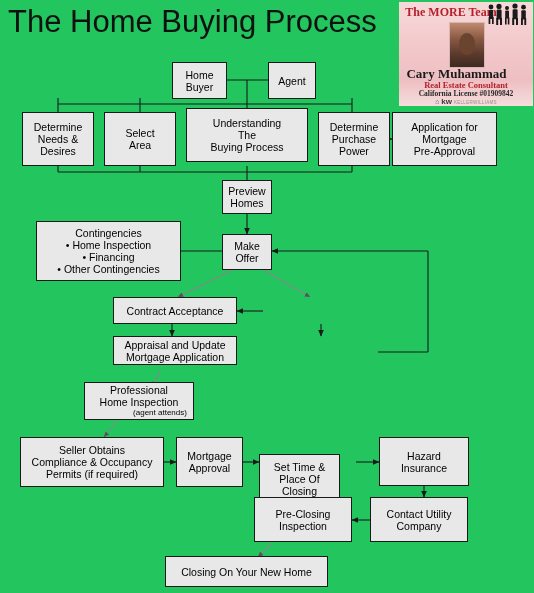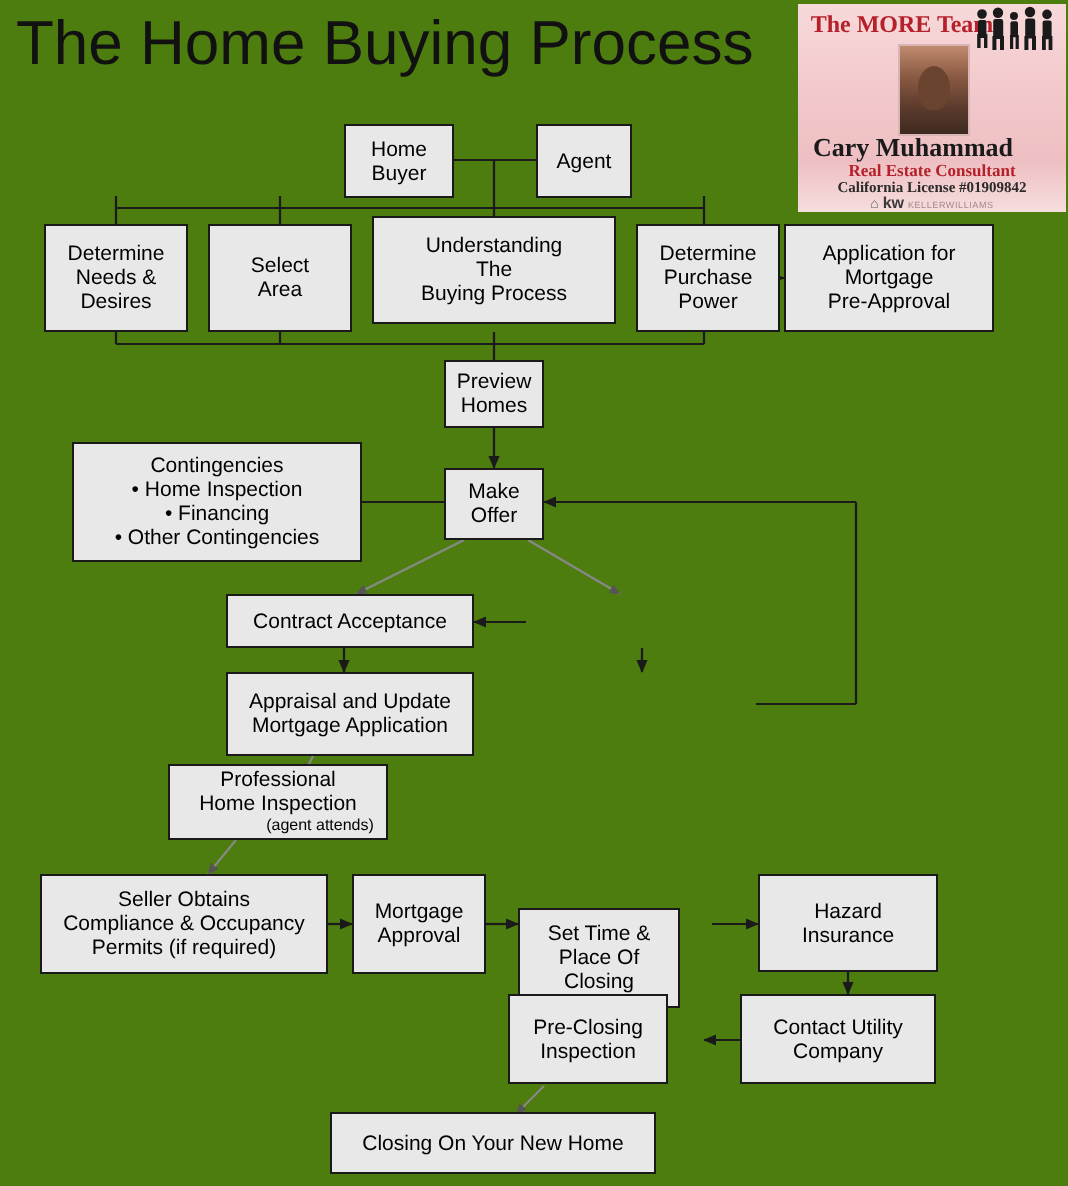--- a/index.html
+++ b/index.html
@@ -9,21 +9,21 @@
   }
   body {
     font-family: "Liberation Sans", sans-serif;
     color: #000000;
   }
   #canvas {
     position: relative;
     width: 534px;
     height: 593px;
     overflow: hidden;
-    background: #4d7c0f;
+    background: #22c55e;
   }
   
   #page-title {
     position: absolute;
     left: 8px;
     top: 4px;
     font-size: 31px;
     font-weight: normal;
     letter-spacing: 0px;
     color: #111111;
@@ -320,21 +320,21 @@
 
   <div class="node" style="left:222px; top:234px; width:50px; height:36px;">
     <span class="lines">Make<br>Offer</span>
   </div>
 
   <div class="node" style="left:113px; top:297px; width:124px; height:27px;">
     <span class="lines">Contract Acceptance</span>
   </div>
 
 
-  <div class="node" style="left:113px; top:336px; width:124px; height:42px;">
+  <div class="node" style="left:113px; top:336px; width:124px; height:29px;">
     <span class="lines">Appraisal and Update<br>Mortgage Application</span>
   </div>
 
 
   <div class="node" style="left:84px; top:382px; width:110px; height:38px; flex-direction:column;">
     <span class="lines">Professional<br>Home Inspection</span>
     <span class="sub">(agent attends)</span>
   </div>
 
   <div class="node" style="left:20px; top:437px; width:144px; height:50px;">
@@ -346,21 +346,21 @@
   </div>
 
   <div class="node" style="left:259px; top:454px; width:81px; height:50px;">
     <span class="lines">Set Time &amp;<br>Place Of Closing</span>
   </div>
 
   <div class="node" style="left:379px; top:437px; width:90px; height:49px;">
     <span class="lines">Hazard<br>Insurance</span>
   </div>
 
-  <div class="node" style="left:254px; top:497px; width:80px; height:45px;">
+  <div class="node" style="left:254px; top:497px; width:98px; height:45px;">
     <span class="lines">Pre-Closing<br>Inspection</span>
   </div>
 
   <div class="node" style="left:370px; top:497px; width:98px; height:45px;">
     <span class="lines">Contact Utility<br>Company</span>
   </div>
 
   <div class="node" style="left:165px; top:556px; width:163px; height:31px;">
     <span class="lines">Closing On Your New Home</span>
   </div>

